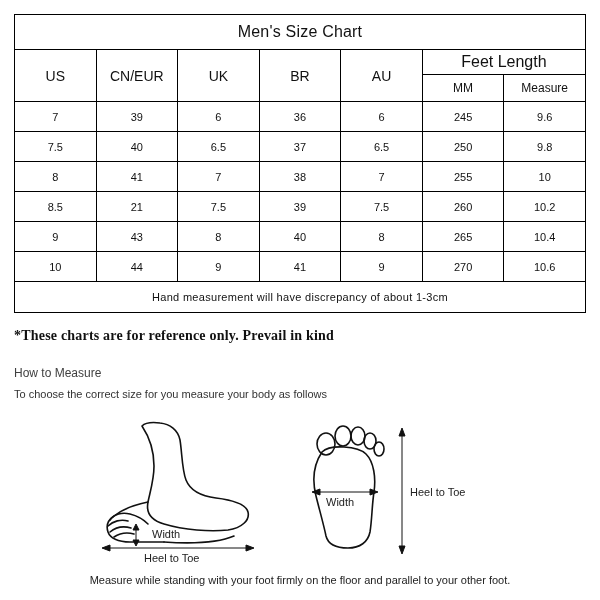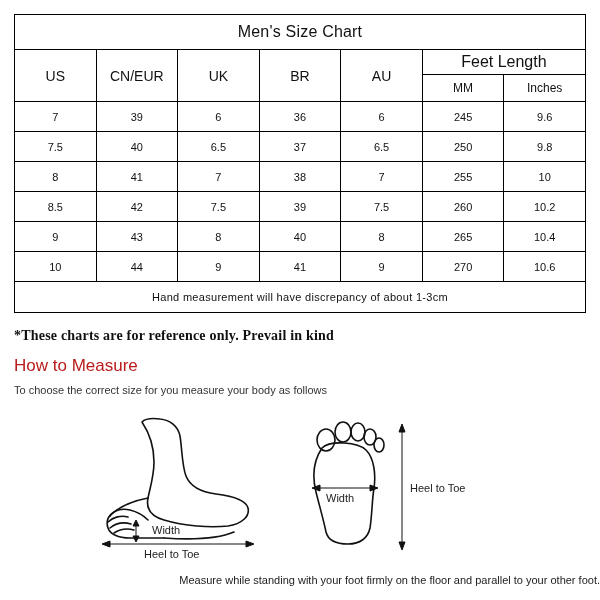--- a/index.html
+++ b/index.html
@@ -73,23 +73,23 @@
   .ref-note {
     margin-top: 15px;
     font-size: 14px;
     font-weight: bold;
     font-family: "Liberation Serif", serif;
     letter-spacing: .2px;
   }
 
   
   .how-title {
-    margin-top: 12px;
-    font-size: 17px;
-    color: #b91c1c;
+    margin-top: 22px;
+    font-size: 12px;
+    color: #404040;
   }
   .how-sub {
     margin-top: 8px;
     font-size: 11px;
     color: #333333;
   }
 
   
   .diagram {
     position: relative;
@@ -98,21 +98,21 @@
     height: 170px;
   }
   .diagram svg {
     display: block;
   }
   .footer-note {
     position: absolute;
     left: 0;
     right: 0;
     bottom: 14px;
-    text-align: right;
+    text-align: center;
     font-size: 11px;
     color: #222222;
   }
 </style>
 </head>
 <body>
 
 <div class="page">
 
   <table class="size-chart">
@@ -123,21 +123,21 @@
       <tr>
         <td class="hdr-tall" rowspan="2" style="width:78px">US</td>
         <td class="hdr-tall" rowspan="2" style="width:86px">CN/EUR</td>
         <td class="hdr-tall" rowspan="2" style="width:82px">UK</td>
         <td class="hdr-tall" rowspan="2" style="width:82px">BR</td>
         <td class="hdr-tall" rowspan="2" style="width:82px">AU</td>
         <td class="hdr" colspan="2">Feet Length</td>
       </tr>
       <tr>
         <td class="sub-hdr" style="width:81px">MM</td>
-        <td class="sub-hdr" style="width:81px">Inches</td>
+        <td class="sub-hdr" style="width:81px">Measure</td>
       </tr>
 
       <tr>
         <td class="data-cell">7</td>
         <td class="data-cell">39</td>
         <td class="data-cell">6</td>
         <td class="data-cell">36</td>
         <td class="data-cell">6</td>
         <td class="data-cell">245</td>
         <td class="data-cell">9.6</td>
@@ -155,21 +155,21 @@
         <td class="data-cell">8</td>
         <td class="data-cell">41</td>
         <td class="data-cell">7</td>
         <td class="data-cell">38</td>
         <td class="data-cell">7</td>
         <td class="data-cell">255</td>
         <td class="data-cell">10</td>
       </tr>
       <tr>
         <td class="data-cell">8.5</td>
-        <td class="data-cell">42</td>
+        <td class="data-cell">21</td>
         <td class="data-cell">7.5</td>
         <td class="data-cell">39</td>
         <td class="data-cell">7.5</td>
         <td class="data-cell">260</td>
         <td class="data-cell">10.2</td>
       </tr>
       <tr>
         <td class="data-cell">9</td>
         <td class="data-cell">43</td>
         <td class="data-cell">8</td>

